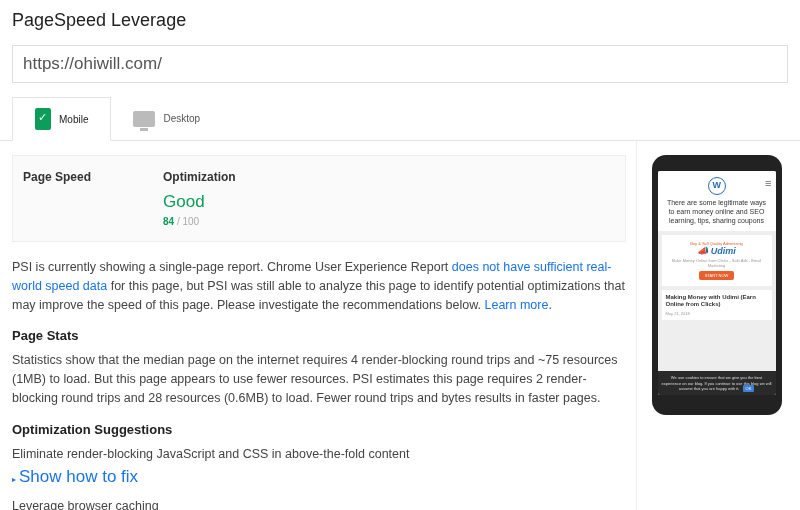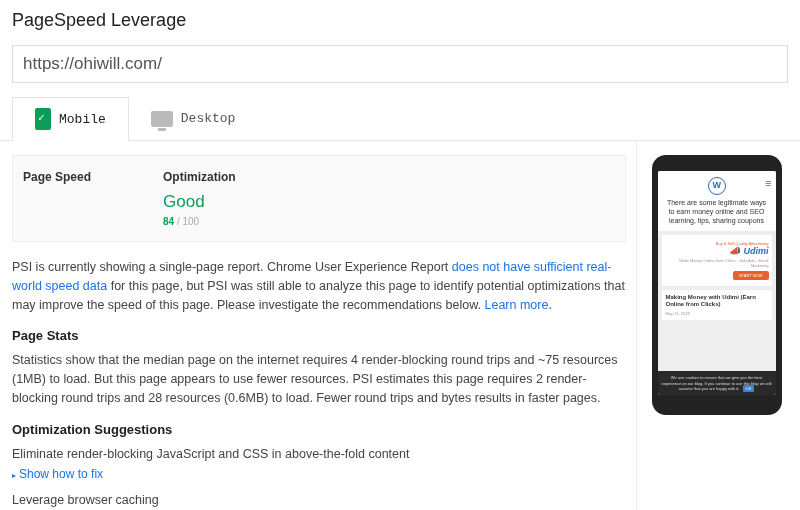--- a/index.html
+++ b/index.html
@@ -2,53 +2,53 @@
 <html><head>
 <meta charset="utf-8">
 <style>
 * { margin: 0; padding: 0; box-sizing: border-box; }
 body { font-family: Arial, Helvetica, sans-serif; font-size: 13px; color: #333; background: #fff; width: 800px; }
 .page-title { font-size: 18px; font-weight: 400; padding: 10px 12px 14px; color: #222; }
 .search-bar { display: flex; gap: 8px; padding: 0 12px 14px; align-items: center; }
 .search-input { flex: 1; border: 1px solid #ddd; padding: 8px 10px; font-size: 17px; color: #555; }
 .analyze-btn { background: #0d91e8; color: #fff; border: none; padding: 8px 12px; font-size: 11px; font-weight: bold; letter-spacing: 0.5px; cursor: pointer; }
 .tabs { display: flex; border-bottom: 1px solid #e4e4e4; padding: 0 12px; }
-.tab { display: flex; align-items: center; gap: 8px; padding: 10px 22px; cursor: pointer; font-size: 13px; color: #555; font-family: Liberation Mono, monospace; }
+.tab { display: flex; align-items: center; gap: 8px; padding: 10px 22px; cursor: pointer; font-size: 10px; color: #555; }
 .tab.active { border: 1px solid #e4e4e4; border-bottom: 1px solid #fff; margin-bottom: -1px; background: #fff; color: #222; }
 .tab-icon { width: 16px; height: 22px; display: inline-block; }
 .mobile-icon { background: #0c9d58; border-radius: 2px; position: relative; }
 .mobile-icon::after { content: "✓"; color: #fff; font-size: 11px; position: absolute; left: 3px; top: 3px; }
 .desktop-icon { width: 22px; height: 16px; background: #bbb; border-radius: 2px; position: relative; }
 .desktop-icon::after { content: ""; position: absolute; width: 8px; height: 3px; background: #bbb; left: 7px; bottom: -4px; }
 .main-wrap { display: flex; padding: 0 12px; }
 .left-col { flex: 1; padding: 14px 10px 14px 0; }
 .metrics { display: flex; gap: 30px; border: 1px solid #eee; background: #fafafa; padding: 14px 10px; margin-bottom: 16px; }
 .metric-box { text-align: left; min-width: 110px; }
 .metric-title { font-size: 12px; font-weight: bold; color: #333; margin-bottom: 8px; }
 .metric-value { font-size: 17px; color: #999; }
 .metric-value.good { color: #0c9d58; }
 .metric-score { font-size: 10px; margin-top: 4px; }
 .score-num { color: #0c9d58; font-weight: bold; }
 .score-tot { color: #aaa; }
 .para { font-size: 12.5px; color: #444; line-height: 1.5; margin-bottom: 14px; }
 .section-h { font-size: 13px; font-weight: bold; color: #222; margin-bottom: 8px; }
 .link { color: #1a73e8; cursor: pointer; }
-.fix-toggle { color: #1a73e8; font-size: 12px; cursor: pointer; margin-bottom: 10px; }
+.fix-toggle { color: #1a73e8; font-size: 17px; cursor: pointer; margin-bottom: 10px; }
 .fix-toggle::before { content: "▸"; font-size: 8px; margin-right: 3px; }
 .cache-box { background: #fafafa; border: 1px solid #eee; padding: 10px; font-size: 12px; line-height: 1.5; }
 .right-col { width: 152px; padding: 14px 0 14px 8px; border-left: 1px solid #eee; display: flex; align-items: flex-start; justify-content: center; }
 .phone { width: 130px; height: 260px; background: #222; border-radius: 14px; padding: 16px 6px 20px; position: relative; }
 .phone-inner { width: 100%; height: 100%; background: #f4f4f4; border-radius: 2px; overflow: hidden; font-size: 7px; color: #333; display: flex; flex-direction: column; }
 .phone-header { background: #fff; padding: 6px 4px; text-align: center; position: relative; }
 .phone-logo { width: 18px; height: 18px; border: 1.5px solid #2a6cb5; border-radius: 50%; margin: 0 auto 3px; position: relative; }
 .phone-logo::after { content: "W"; color: #2a6cb5; font-size: 9px; font-weight: bold; position: absolute; left: 4px; top: 2px; }
 .phone-menu { position: absolute; right: 4px; top: 6px; font-size: 11px; color: #666; }
 .phone-title { font-size: 7px; line-height: 1.3; padding: 0 4px; }
 .phone-body { flex: 1; background: #eee; padding: 4px; }
-.udimi-card { background: #fff; padding: 6px 3px; text-align: right; margin-bottom: 4px; }
+.udimi-card { background: #fff; padding: 6px 3px; text-align: center; margin-bottom: 4px; }
 .udimi-logo { color: #2a6cb5; font-weight: bold; font-size: 9px; font-style: italic; }
 .udimi-sub { font-size: 4px; color: #999; margin-top: 2px; }
 .udimi-btn { display: inline-block; background: #e8602c; color: #fff; font-size: 4px; padding: 2px 6px; margin-top: 3px; border-radius: 2px; }
 .after-card { background: #fff; padding: 4px; }
 .after-card .t { font-size: 6px; font-weight: bold; line-height: 1.2; }
 .after-card .d { font-size: 4px; color: #999; margin-top: 2px; }
 .cookie { background: #2a2a2a; color: #ddd; font-size: 4px; padding: 4px; line-height: 1.3; text-align: center; }
 .cookie .ok { background: #3b82d6; color: #fff; padding: 1px 3px; margin-left: 2px; border-radius: 1px; }
 </style>
 </head>

